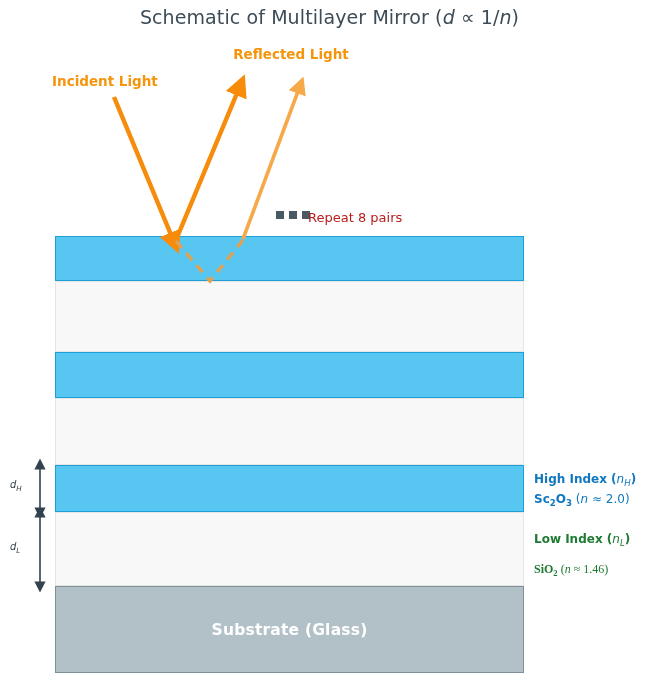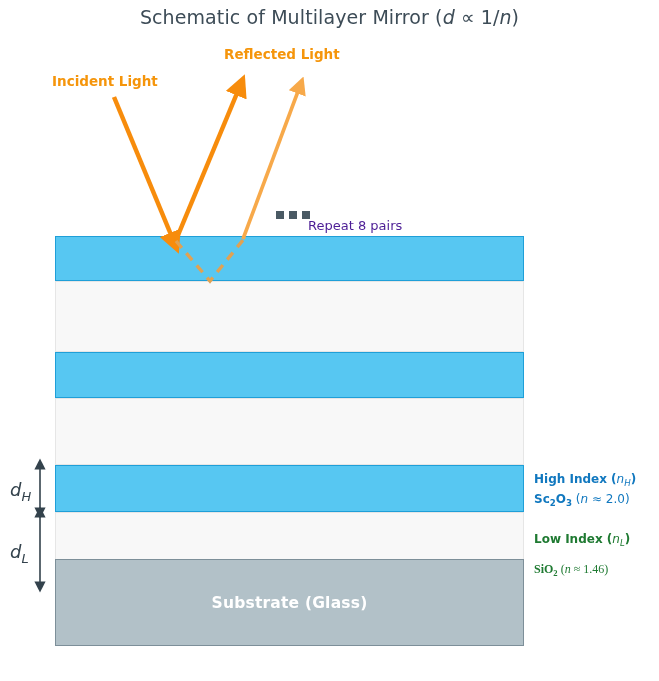--- a/index.html
+++ b/index.html
@@ -82,30 +82,30 @@
   .ann-green {
     color: #1f7a32;
     font-size: 12px;
     font-weight: bold;
   }
   .ann .nrm { font-weight: normal; }
   .it { font-style: italic; }
   sub { font-size: 0.72em; font-style: italic; }
   .dlabel {
     position: absolute;
-    font-size: 18px;
+    font-size: 10px;
     font-style: italic;
     color: #33424c;
   }
   .repeat-label {
     position: absolute;
     left: 308px;
-    top: 218px;
+    top: 210px;
     font-size: 13px;
-    color: #4c1d95;
+    color: #b91c1c;
   }
   svg.overlay {
     position: absolute;
     left: 0; top: 0;
     width: 659px;
     height: 681px;
     pointer-events: none;
   }
 </style>
 </head>
@@ -116,21 +116,21 @@
   <div class="title">
     <span>Schematic of Multilayer Mirror (</span><span class="it">d</span><span> ∝ 1/</span><span class="it">n</span><span>)</span>
   </div>
 
   <div class="layer high" style="top:236px; height:45px;"></div>
   <div class="layer low" style="top:281px; height:71px;"></div>
   <div class="layer high" style="top:352px; height:46px;"></div>
   <div class="layer low" style="top:398px; height:67px;"></div>
   <div class="layer high" style="top:465px; height:47px;"></div>
   <div class="layer low" style="top:512px; height:74px;"></div>
-  <div class="layer substrate" style="top:559px; height:87px;">
+  <div class="layer substrate" style="top:586px; height:87px;">
     <span class="substrate-label">Substrate (Glass)</span>
   </div>
 
   <svg class="overlay" viewBox="0 0 659 681">
     <defs>
       <marker id="arrowOrange" markerWidth="5" markerHeight="5" refX="2.2" refY="2.5" orient="auto" markerUnits="strokeWidth">
         <path d="M0,0 L5,2.5 L0,5 z" fill="#f78c0c"></path>
       </marker>
       <marker id="arrowLight" markerWidth="5" markerHeight="5" refX="2.2" refY="2.5" orient="auto" markerUnits="strokeWidth">
         <path d="M0,0 L5,2.5 L0,5 z" fill="#f7a94a"></path>
@@ -164,21 +164,21 @@
     </g>
 
     <g>
       <line x1="40" y1="516" x2="40" y2="583" stroke="#33424c" stroke-width="1.6" marker-start="url(#arrowDarkStart)" marker-end="url(#arrowDarkEnd)"></line>
     </g>
   </svg>
 
   <div class="ann ann-orange" style="left:52px; top:74px;text-align:center;">
     <span>Incident Light</span>
   </div>
-  <div class="ann ann-orange" style="left:224px; top:47px; width:134px;">
+  <div class="ann ann-orange" style="left:224px; top:47px; text-align:center; width:134px;">
     <div>Reflected Light</div>
   </div>
 
   <div class="ann" style="left:276px; top:211px; display:flex; gap:5px; align-items:center;">
     <span style="display:inline-block;width:8px;height:8px;background:#4a5a64;"></span>
     <span style="display:inline-block;width:8px;height:8px;background:#4a5a64;"></span>
     <span style="display:inline-block;width:8px;height:8px;background:#4a5a64;"></span>
   </div>
   <div class="repeat-label">Repeat 8 pairs</div>
 

